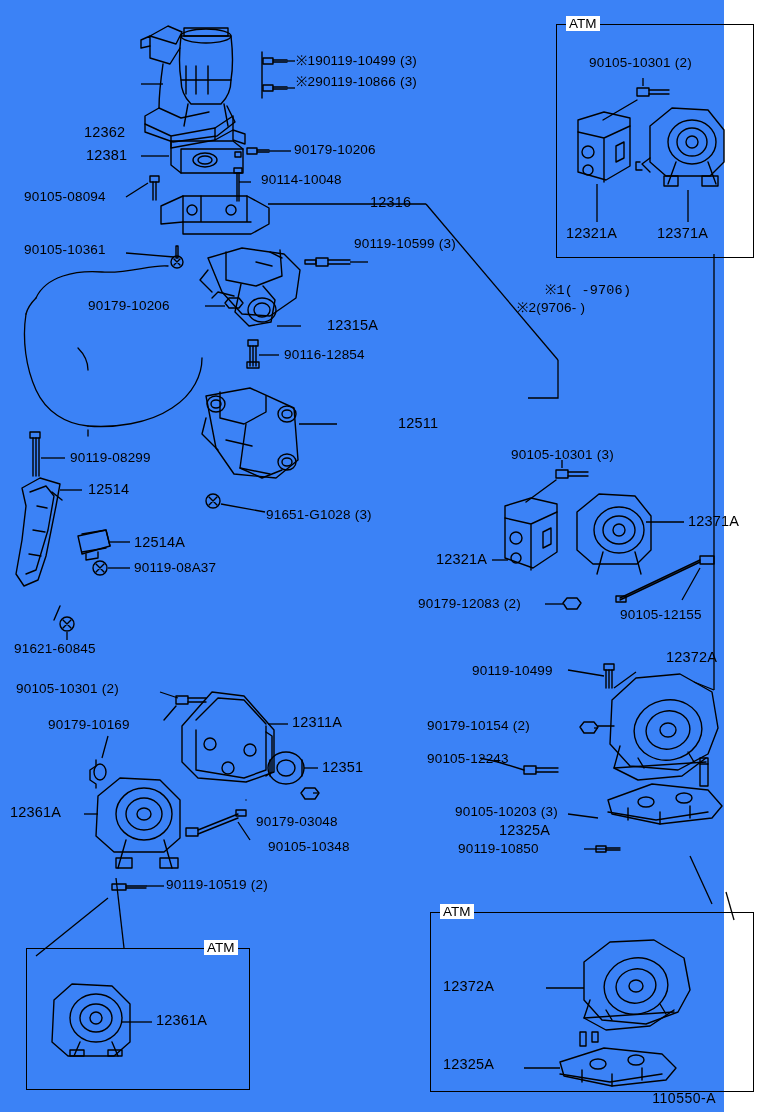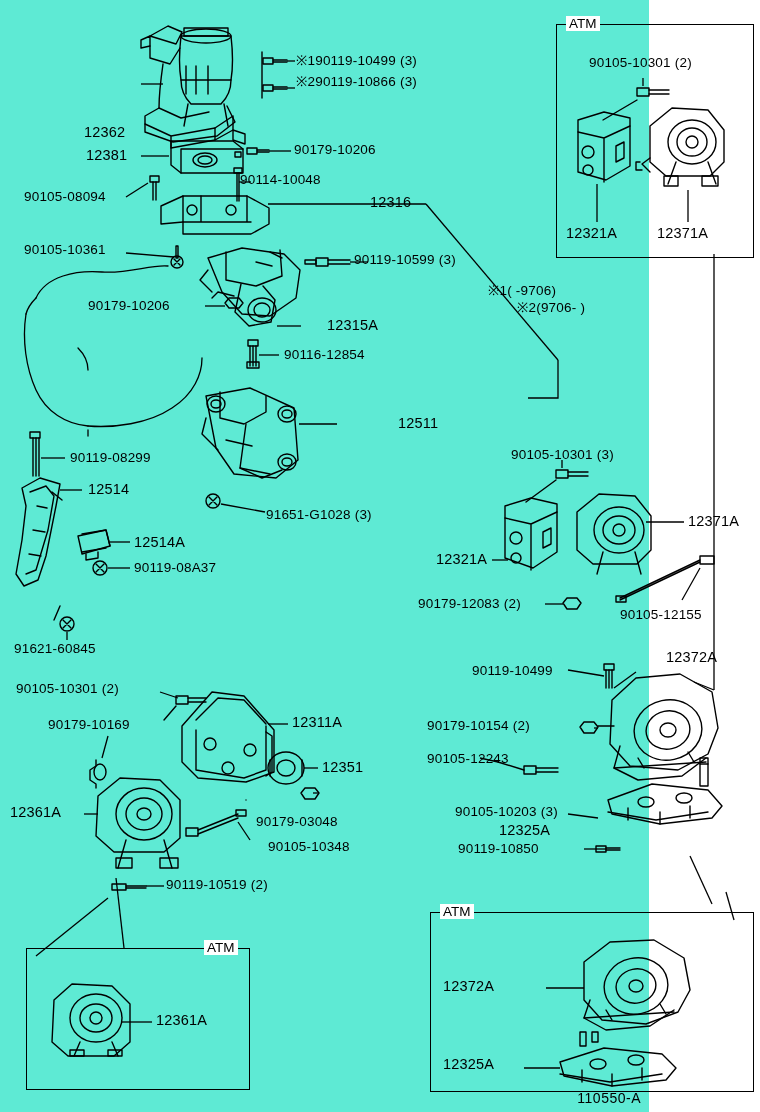--- a/index.html
+++ b/index.html
@@ -9,23 +9,23 @@
   }
   body {
     width: 760px;
     height: 1112px;
     font-family: "Liberation Sans", sans-serif;
     color: #000000;
     overflow: hidden;
   }
   #sheet {
     position: relative;
-    width: 649px;
+    width: 724px;
     height: 1112px;
-    background: #5eead4;
+    background: #3b82f6;
   }
   .lbl {
     position: absolute;
     font-size: 13.5px;
     font-family: "Liberation Sans", sans-serif;
     letter-spacing: 0.2px;
     white-space: nowrap;
     color: #000;
     line-height: 14px;
   }
@@ -464,42 +464,42 @@
 
   <div class="boxlbl" style="left:566px; top:16px;">ATM</div>
   <div class="boxlbl" style="left:204px; top:940px;">ATM</div>
   <div class="boxlbl" style="left:440px; top:904px;">ATM</div>
 
   <div class="lbl big" style="left:84px; top:77px;margin-top:48px;">12362</div>
   <div class="lbl" style="left:296px; top:54px;">※190119-10499 (3)</div>
   <div class="lbl" style="left:296px; top:75px;">※290119-10866 (3)</div>
   <div class="lbl big" style="left:86px; top:148px;">12381</div>
   <div class="lbl" style="left:294px; top:143px;">90179-10206</div>
-  <div class="lbl" style="left:240px; top:173px;">90114-10048</div>
+  <div class="lbl" style="left:261px; top:173px;">90114-10048</div>
   <div class="lbl" style="left:24px; top:190px;">90105-08094</div>
   <div class="lbl big" style="left:370px; top:195px;">12316</div>
   <div class="lbl" style="left:24px; top:243px;">90105-10361</div>
-  <div class="lbl" style="left:354px; top:253px;text-align:right;">90119-10599 (3)</div>
+  <div class="lbl" style="left:354px; top:237px;text-align:right;">90119-10599 (3)</div>
   <div class="lbl" style="left:88px; top:299px;">90179-10206</div>
   <div class="lbl big" style="left:305px; top:318px;margin-left:22px;">12315A</div>
   <div class="lbl" style="left:284px; top:348px;">90116-12854</div>
   <div class="lbl big" style="left:350px; top:416px;margin-left:48px;">12511</div>
 
   <div class="lbl" style="left:70px; top:451px;">90119-08299</div>
   <div class="lbl big" style="left:88px; top:482px;">12514</div>
   <div class="lbl" style="left:266px; top:508px;">91651-G1028 (3)</div>
   <div class="lbl big" style="left:134px; top:535px;">12514A</div>
   <div class="lbl" style="left:134px; top:561px;">90119-08A37</div>
   <div class="lbl" style="left:14px; top:642px;">91621-60845</div>
 
   <div class="lbl" style="left:589px; top:56px;">90105-10301 (2)</div>
   <div class="lbl big" style="left:566px; top:226px;">12321A</div>
   <div class="lbl big" style="left:657px; top:226px;">12371A</div>
 
-  <div class="lbl" style="left:488px; top:284px;">※1(      -9706)</div>
+  <div class="lbl" style="left:545px; top:284px;font-family:Liberation Mono, monospace;">※1(      -9706)</div>
   <div class="lbl" style="left:517px; top:301px;">※2(9706-      )</div>
 
   <div class="lbl" style="left:511px; top:448px;">90105-10301 (3)</div>
   <div class="lbl big" style="left:688px; top:514px;">12371A</div>
   <div class="lbl big" style="left:436px; top:552px;">12321A</div>
   <div class="lbl" style="left:418px; top:597px;">90179-12083 (2)</div>
   <div class="lbl" style="left:620px; top:608px;">90105-12155</div>
 
   <div class="lbl" style="left:16px; top:682px;">90105-10301 (2)</div>
   <div class="lbl" style="left:48px; top:718px;">90179-10169</div>

